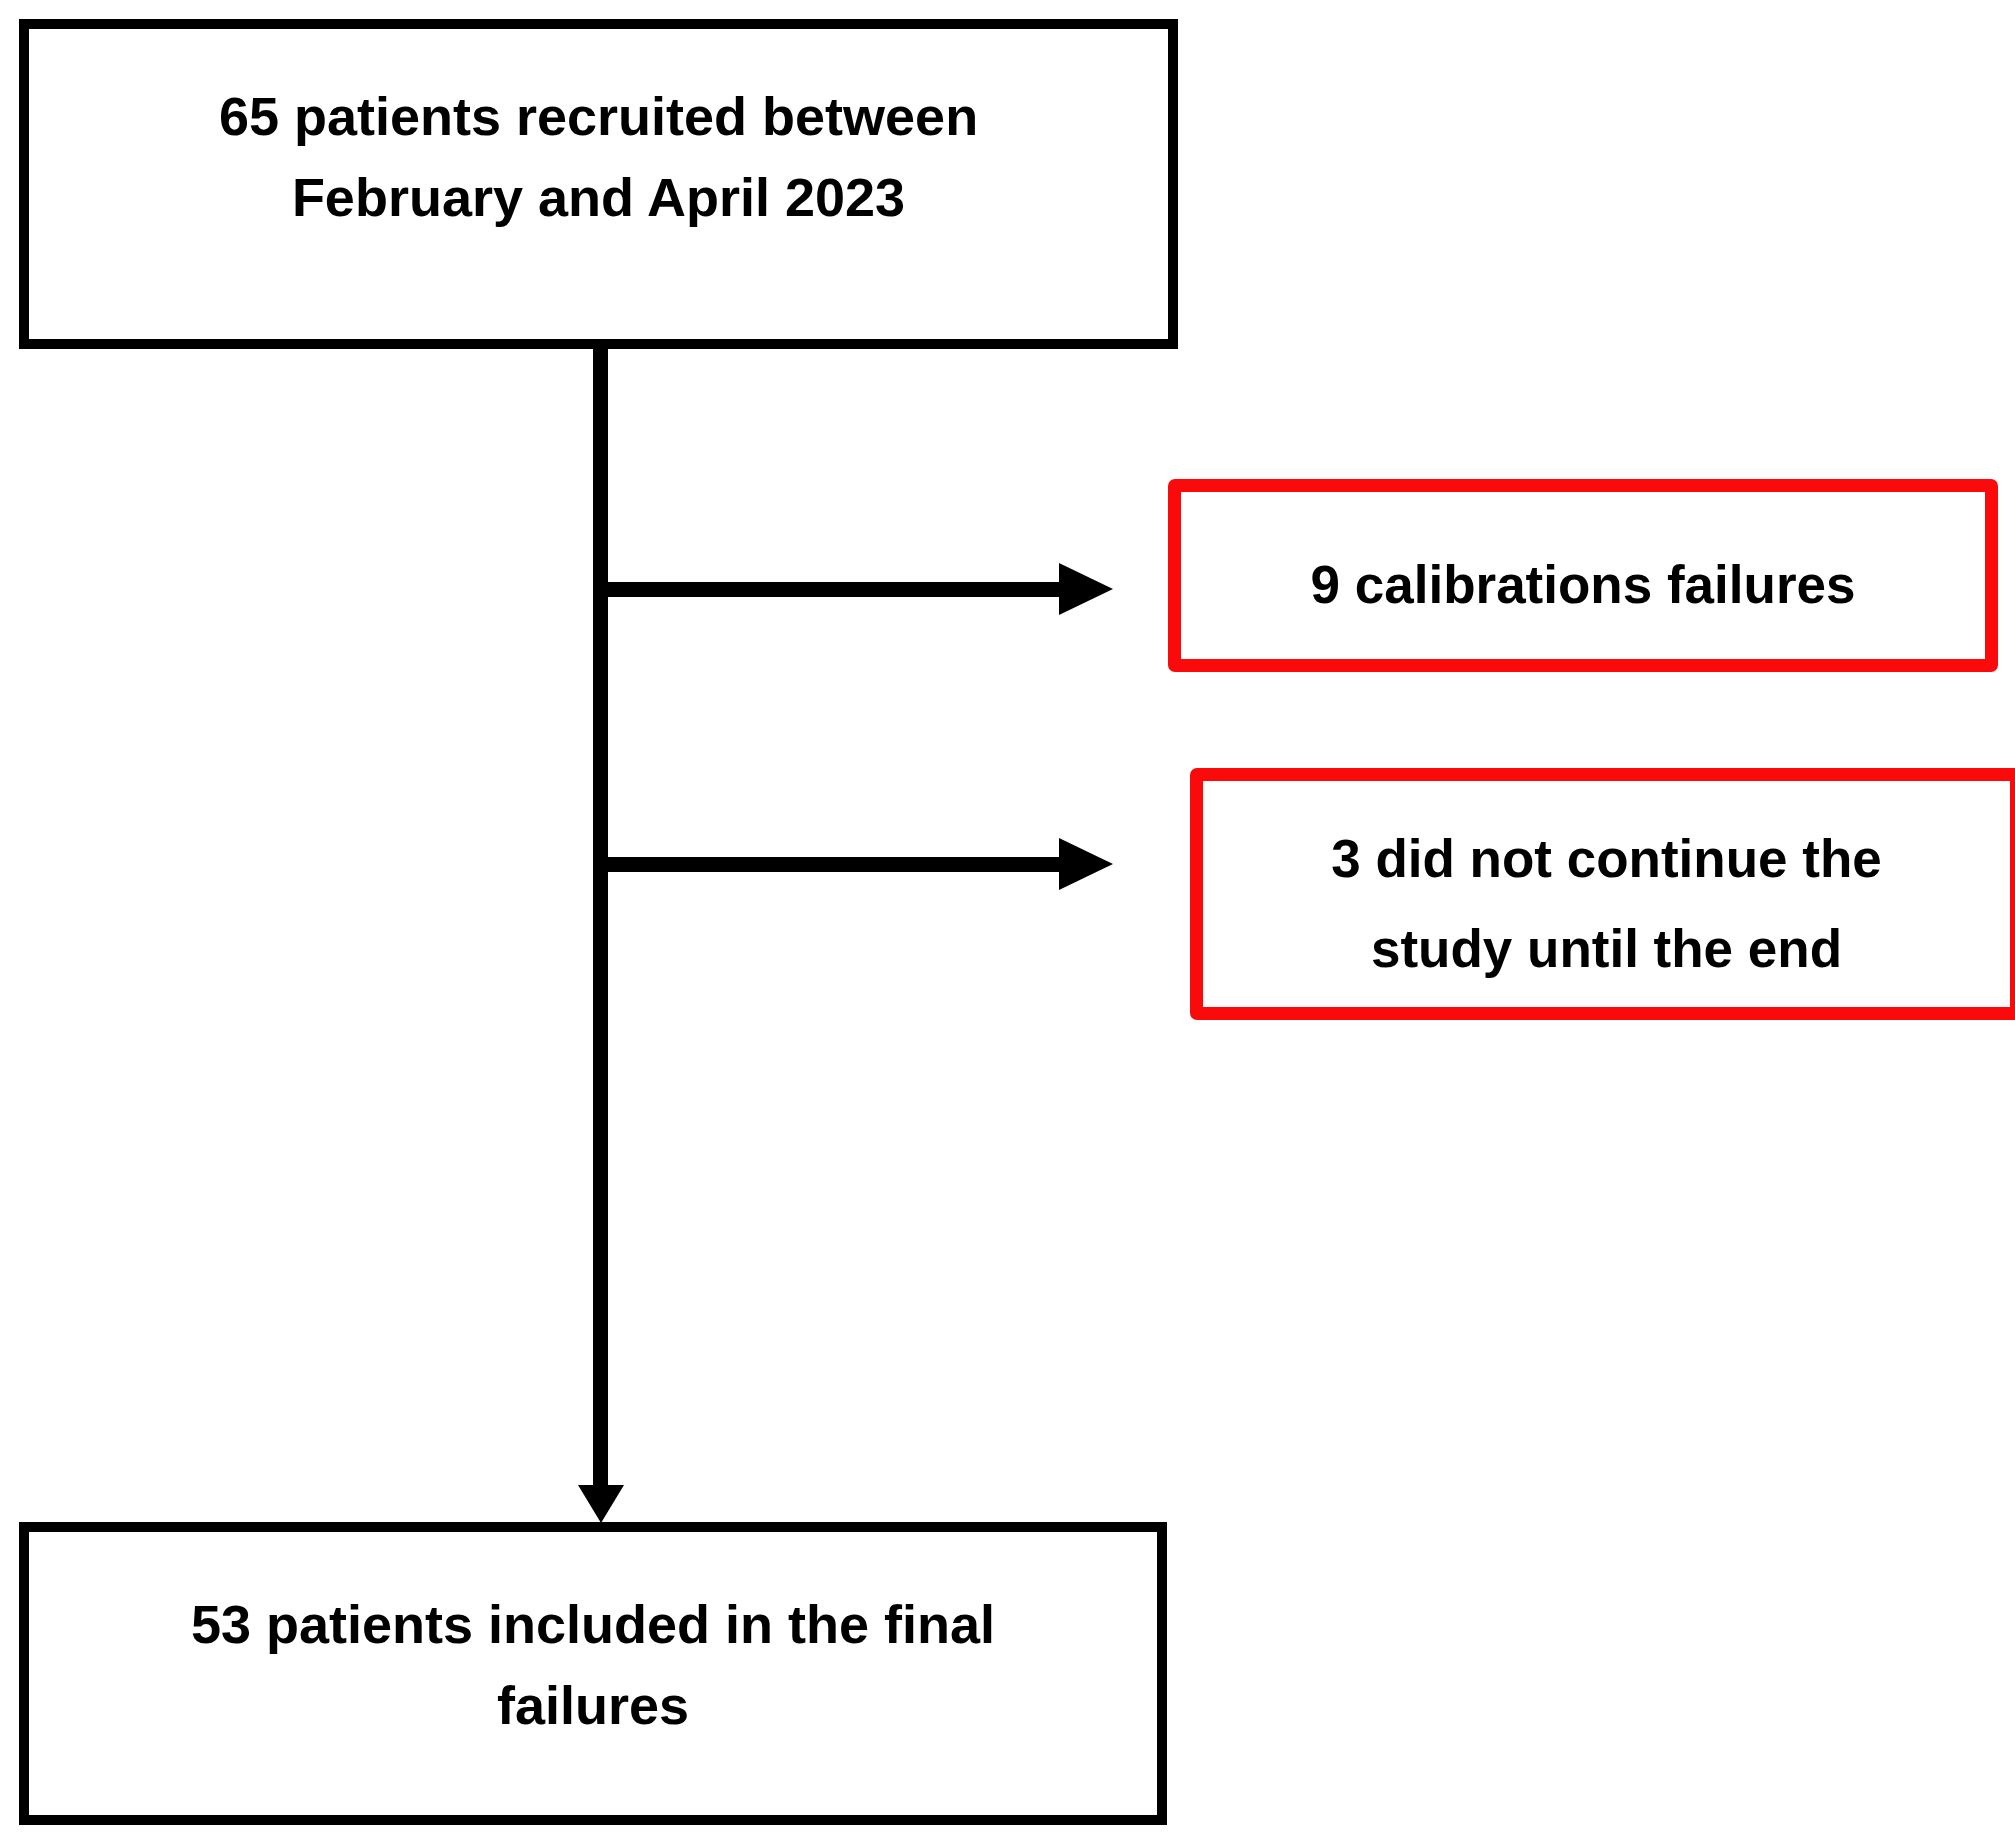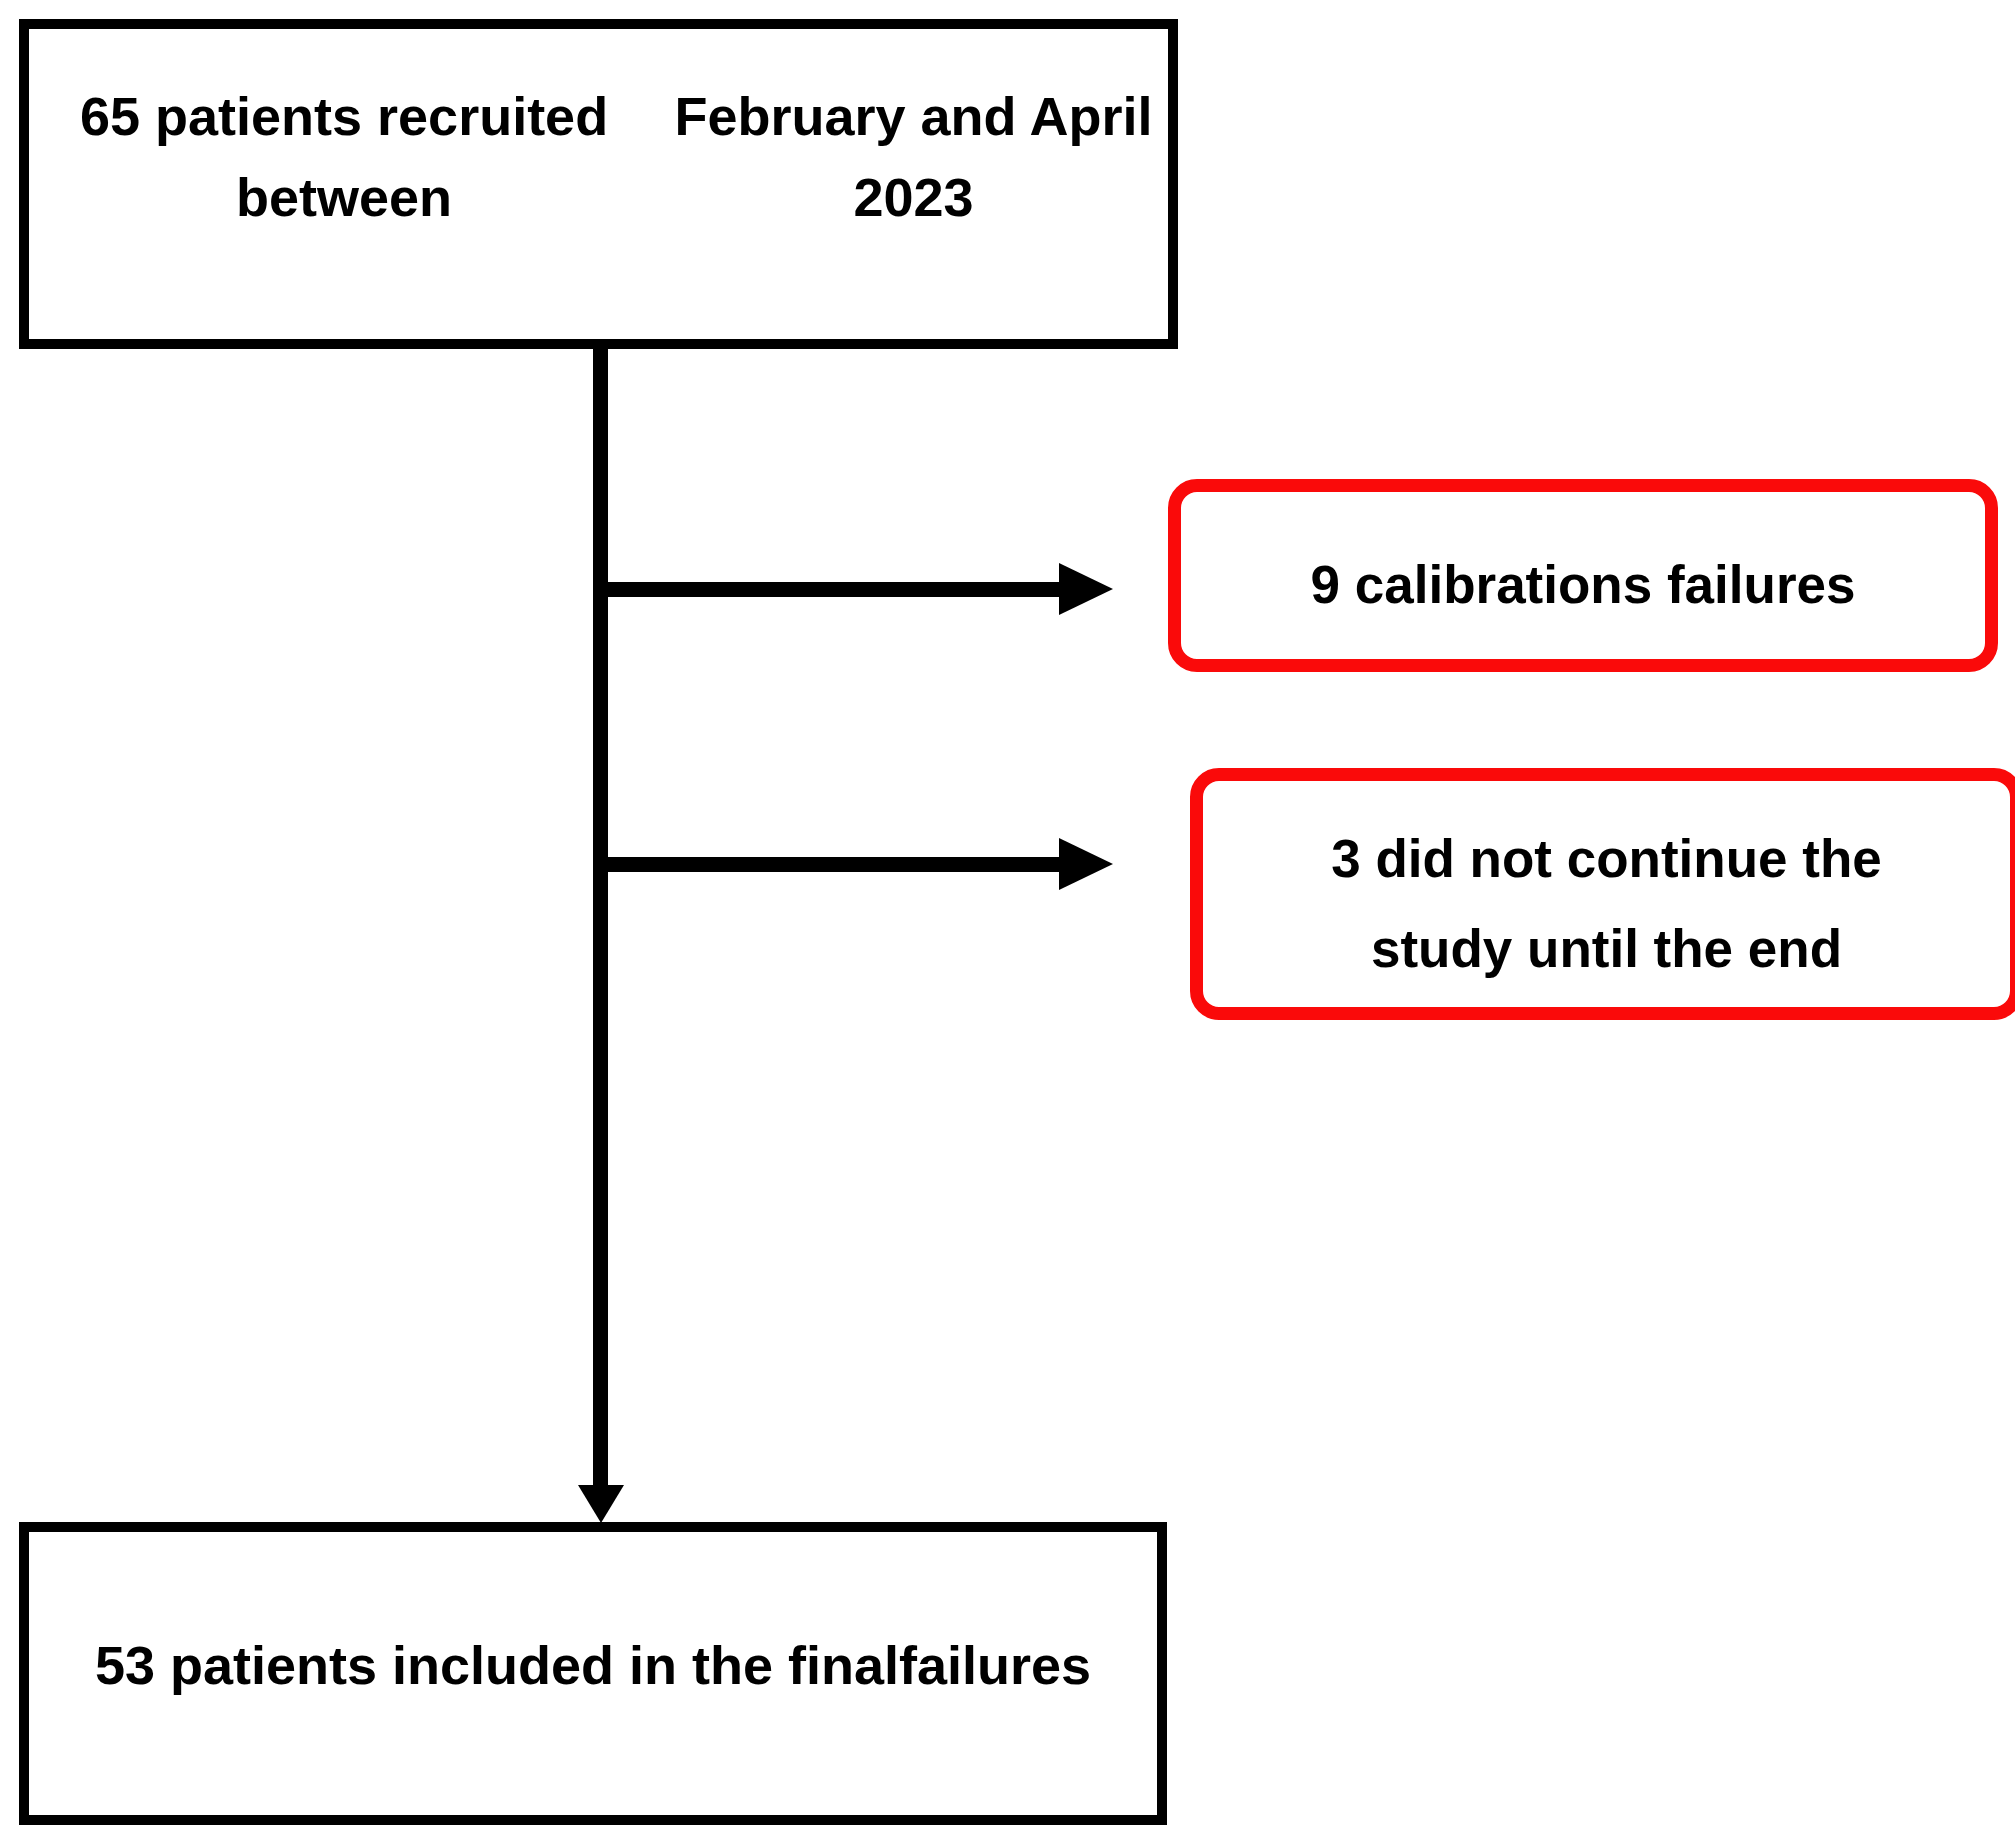--- a/index.html
+++ b/index.html
@@ -17,33 +17,33 @@
     font-family:"Liberation Sans","DejaVu Sans",sans-serif;
     color:var(--text);
     overflow:hidden;
   }
   .flow-box{
     position:absolute;
     box-sizing:border-box;
     border:10.8px solid var(--black);
     background:var(--bg);
     display:flex;
-    flex-direction:row;
+    flex-direction:column;
     align-items:center;
     justify-content:center;
     text-align:center;
     font-weight:bold;
     font-size:54px;
     line-height:1.5;
   }
   .exclusion-box{
     position:absolute;
     box-sizing:border-box;
     border:13.5px solid var(--red);
-    border-radius:29px;
+    border-radius:7px;
     background:var(--bg);
     display:flex;
     flex-direction:column;
     align-items:center;
     justify-content:center;
     text-align:center;
     font-weight:bold;
     font-size:53px;
     line-height:1.7;
     color:var(--text);

